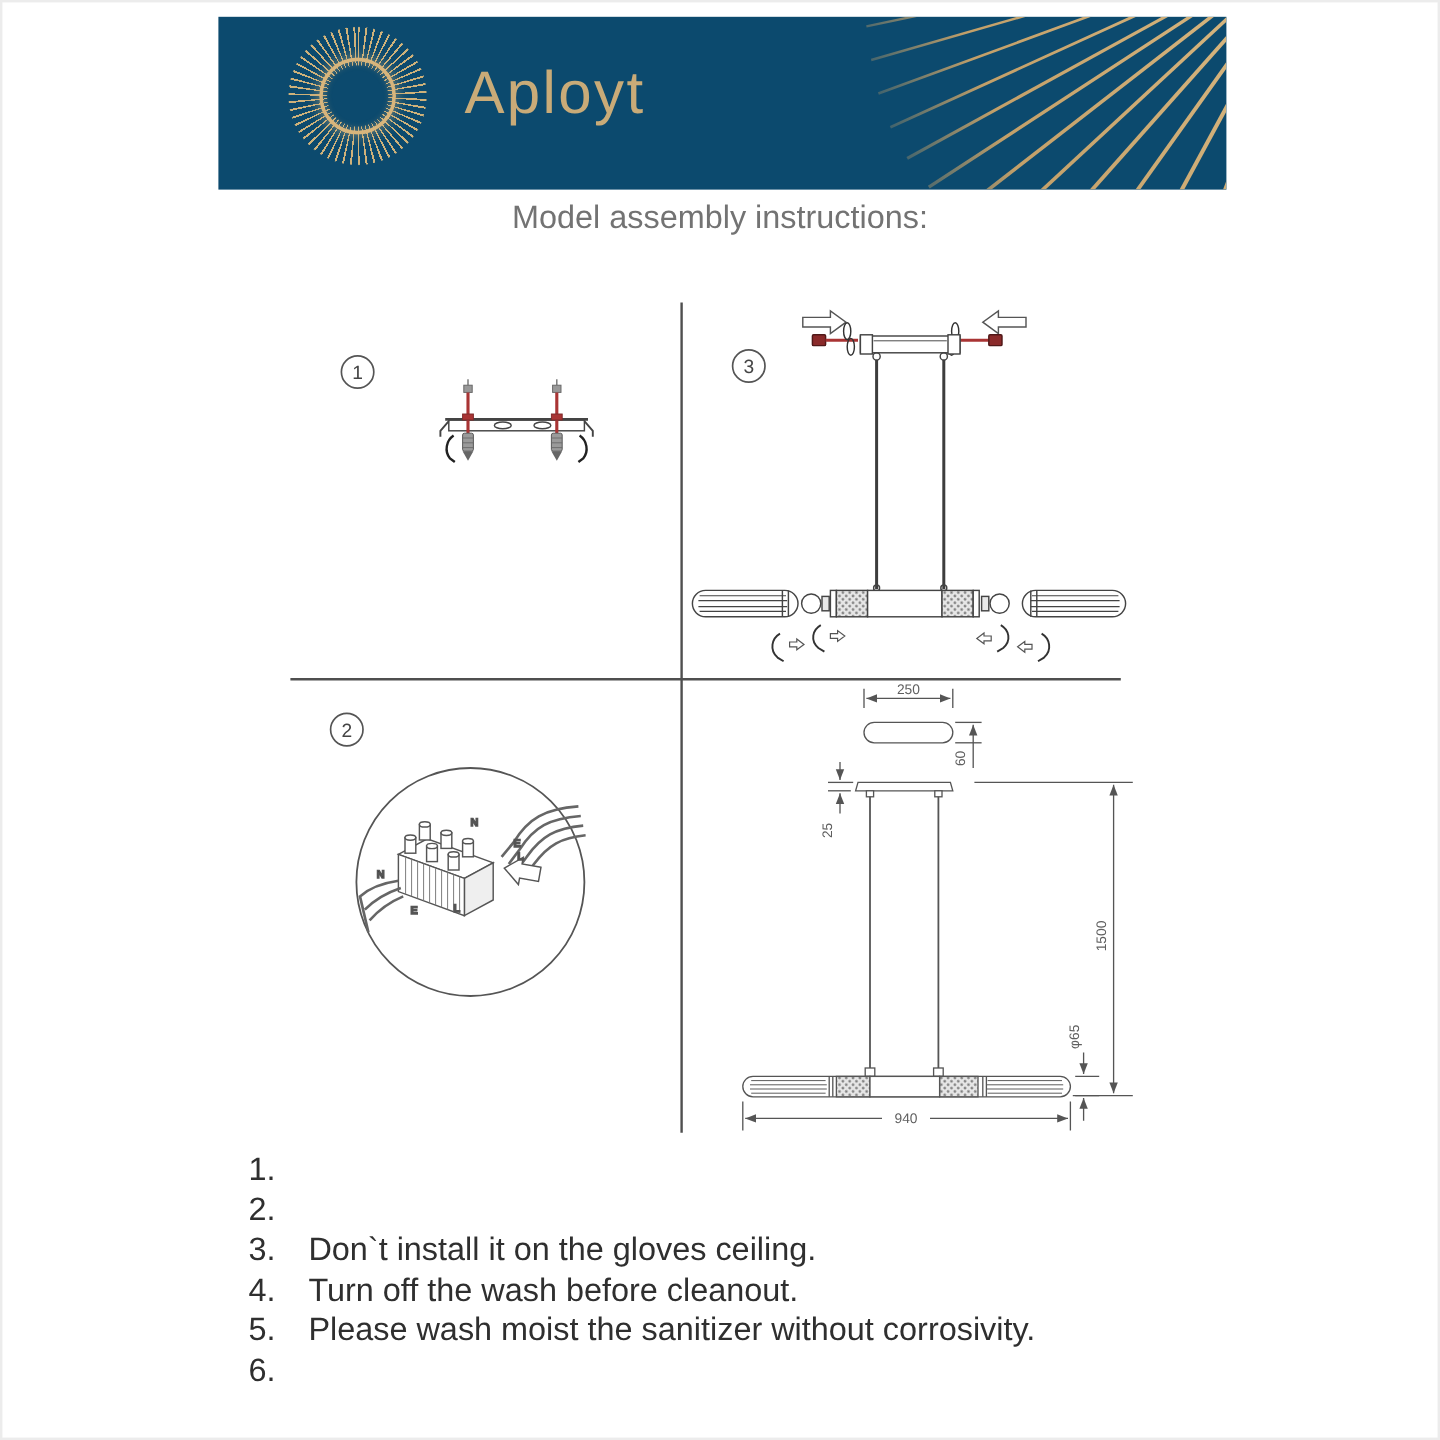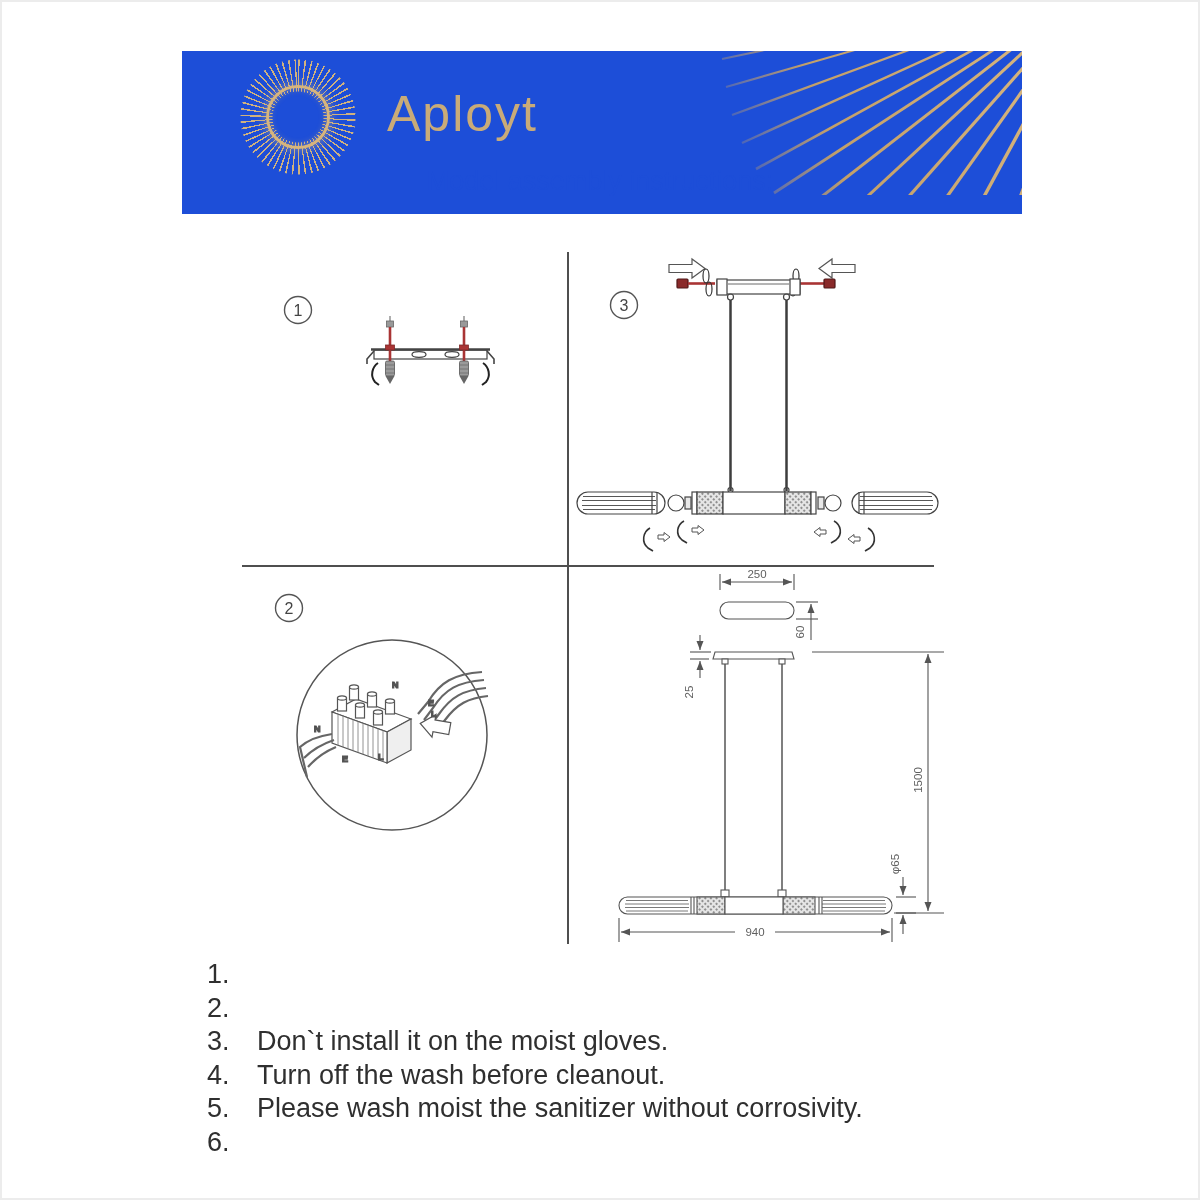--- a/index.html
+++ b/index.html
@@ -1,36 +1,36 @@
 <!DOCTYPE html>
 <html><head>
 <meta charset="utf-8">
 <style>
   html,body{margin:0;padding:0;background:#fff;}
   .page{position:relative;width:1200px;height:1200px;background:#fff;overflow:hidden;
         border:2px solid #ececec;box-sizing:border-box;
         font-family:"Liberation Sans", sans-serif;color:#333;}
 
   
-  .banner{position:absolute;left:180px;top:12px;width:840px;height:163px;
-          background:#1d4ed8;overflow:hidden;margin-top:37px;}
+  .banner{position:absolute;left:180px;top:12px;width:840px;height:144px;
+          background:#0c4a6e;overflow:hidden;}
   .burst{position:absolute;left:54px;top:4px;width:124px;height:124px;border-radius:50%;
          background:repeating-conic-gradient(rgba(218,183,122,.95) 0deg 1.7deg, rgba(218,183,122,0) 1.7deg 6.6deg);
          -webkit-mask:radial-gradient(circle at 50% 50%, transparent 0 25px, #000 26px 57px, transparent 58px);
          mask:radial-gradient(circle at 50% 50%, transparent 0 25px, #000 26px 57px, transparent 58px);}
   .burst-ring{position:absolute;left:84px;top:34px;width:58px;height:58px;border-radius:50%;
          border:3px solid #d7b57c;
          box-shadow:0 0 10px 2px rgba(215,181,124,.45), inset 0 0 6px 1px rgba(215,181,124,.4);}
   .brand-name{position:absolute;left:205px;top:34px;font-size:50px;letter-spacing:2px;
          color:#c9ab78;font-weight:400;}
   .fan{position:absolute;right:0;top:0;width:840px;height:144px;}
 
   
   .title-block{position:absolute;left:0;top:164px;width:100%;text-align:center;
-         font-size:27px;line-height:31px;color:#1d4ed8;font-weight:500;}
+         font-size:27px;line-height:31px;color:#737373;font-weight:500;}
 
   
   .diagram{position:absolute;left:180px;top:240px;width:840px;height:720px;}
   .diagram svg{display:block;}
   .dimtext{fill:#5f5f5f;font-size:11.5px;}
   .wiretext{fill:#333;font-size:9px;font-weight:bold;}
   .badgetext{fill:#444;font-size:16px;}
 
   
   .instructions{position:absolute;left:205px;top:956px;width:812px;
@@ -349,21 +349,21 @@
 
   <div class="instructions">
     <div class="irow">
       <div class="inum">1.</div>
     </div>
     <div class="irow">
       <div class="inum">2.</div>
     </div>
     <div class="irow">
       <div class="inum">3.</div>
-      <div>Don`t install it on the moist gloves.</div>
+      <div>Don`t install it on the gloves ceiling.</div>
     </div>
     <div class="irow">
       <div class="inum">4.</div>
       <div>Turn off the wash before cleanout.</div>
     </div>
     <div class="irow">
       <div class="inum">5.</div>
       <div>Please wash moist the sanitizer without corrosivity.</div>
     </div>
     <div class="irow">

